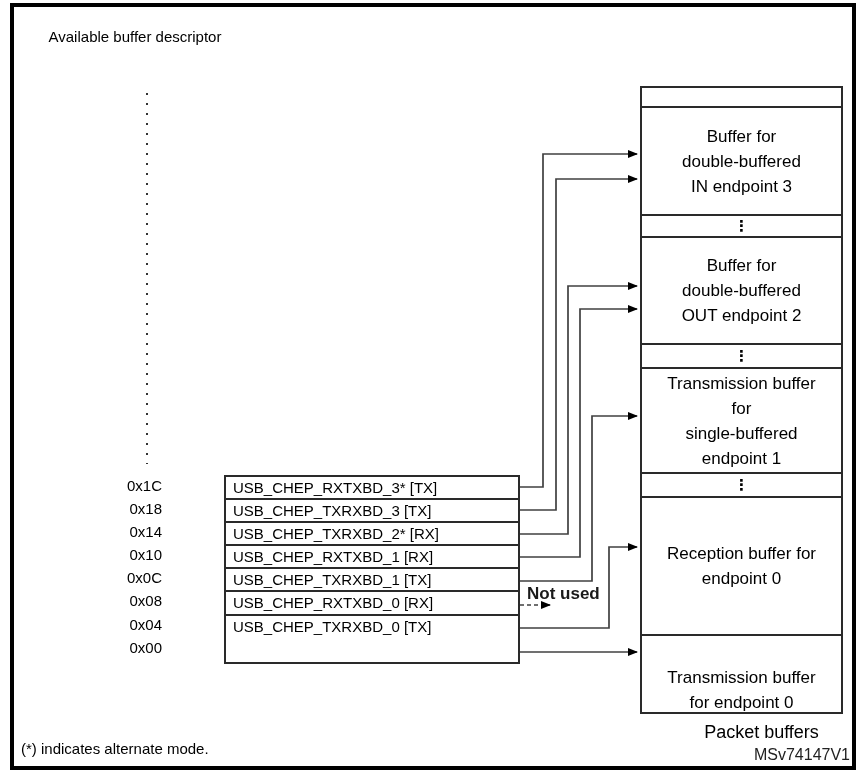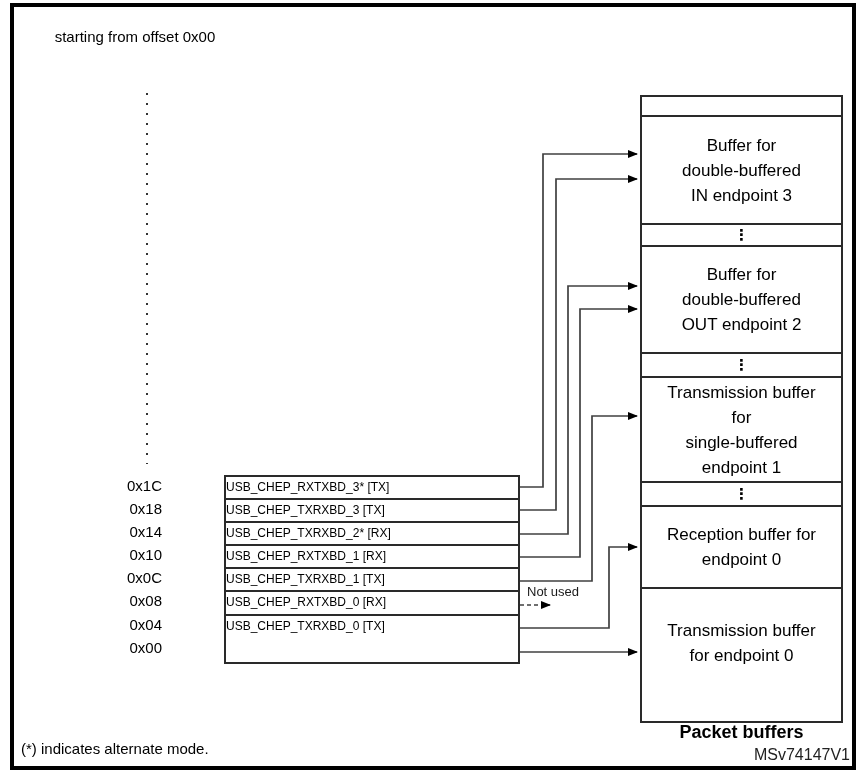--- a/index.html
+++ b/index.html
@@ -36,41 +36,42 @@
   .desc-table {
     position: absolute;
     left: 224px; top: 475px;
     width: 296px; height: 189px;
     border: 2px solid #2a2a2a;
     background: #fff;
   }
   .desc-row {
     height: 23.1px;
     border-bottom: 2px solid #2a2a2a;
-    font-size: 12px;
+    font-size: 15px;
     line-height: 21px;
+    padding-left: 7px;
     white-space: nowrap;
     overflow: hidden;
   }
   .desc-row:last-child { border-bottom: none; }
   .addr-col {
     position: absolute;
     left: 96px; top: 475px;
     width: 66px; height: 189px;
     text-align: right;
   }
   .addr-cell {
     height: 23.1px;
     font-size: 15px;
     line-height: 22px;
   }
   
   .buf-col {
     position: absolute;
-    left: 640px; top: 95px;
+    left: 640px; top: 86px;
     width: 203px; height: 628px;
     border: 2px solid #2a2a2a;
     background: #fff;
   }
   .buf-seg {
     border-bottom: 2px solid #2a2a2a;
     display: flex;
     align-items: center;
     justify-content: center;
     text-align: center;
@@ -86,35 +87,35 @@
     font-weight: bold;
     line-height: 14px;
   }
   .seg-spacer { height: 20px; }
   .seg-b1 { height: 108px; }
   .seg-d1 { height: 22px; }
   .seg-b2 { height: 107px; }
   .seg-d2 { height: 24px; }
   .seg-b3 { height: 105px; }
   .seg-d3 { height: 24px; }
-  .seg-b4 { height: 82px; }
+  .seg-b4 { height: 138px; }
   .seg-b5 { height: 107px; }
   .caption {
     position: absolute;
-    left: 640px; top: 722px;
+    left: 660px; top: 722px;
     width: 203px;
     text-align: center;
     font-size: 18px;
+  }
+  .not-used {
+    position: absolute;
+    left: 527px; top: 584px;
+    font-size: 17px;
+    color: #1a1a1a;
     font-weight: bold;
-  }
-  .not-used {
-    position: absolute;
-    left: 527px; top: 584px;
-    font-size: 13px;
-    color: #1a1a1a;
   }
   .footnote {
     position: absolute;
     left: 21px; top: 740px;
     font-size: 15px;
   }
   .watermark {
     position: absolute;
     right: 14px; top: 746px;
     font-size: 16px;
@@ -128,21 +129,21 @@
   }
 </style>
 </head>
 <body>
 
 <div class="canvas">
 
   <div class="frame"></div>
 
   <div class="hdr hdr-left">
-    <div>starting from offset 0x00</div>
+    <div>Available buffer descriptor</div>
   </div>
 
 
   <div class="dotted-line"></div>
 
   <div class="addr-col">
     <div class="addr-cell">0x1C</div>
     <div class="addr-cell">0x18</div>
     <div class="addr-cell">0x14</div>
     <div class="addr-cell">0x10</div>

